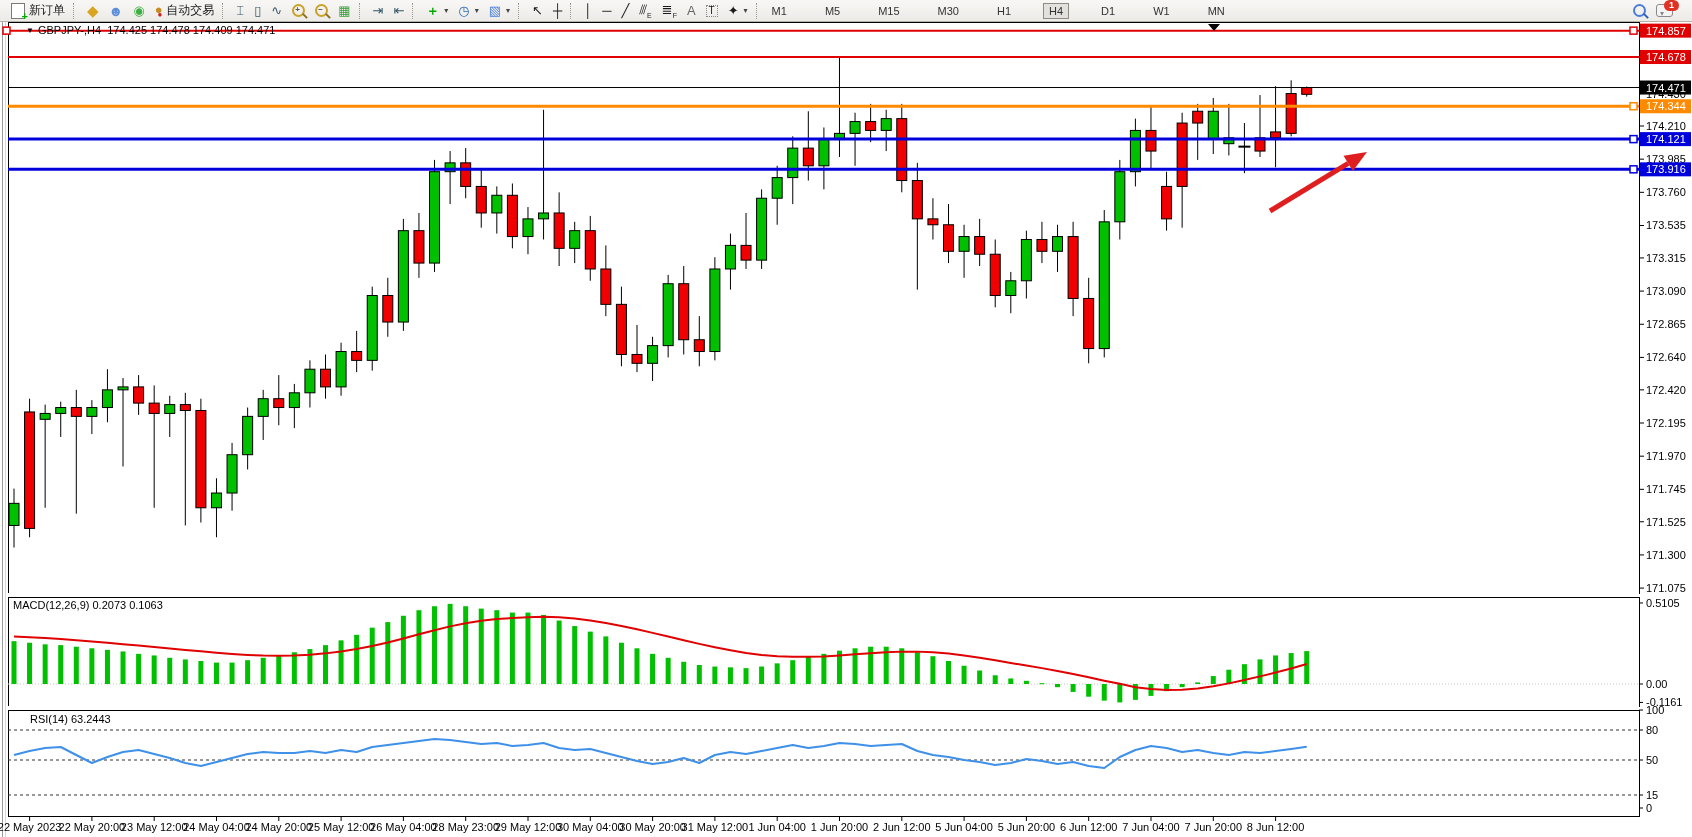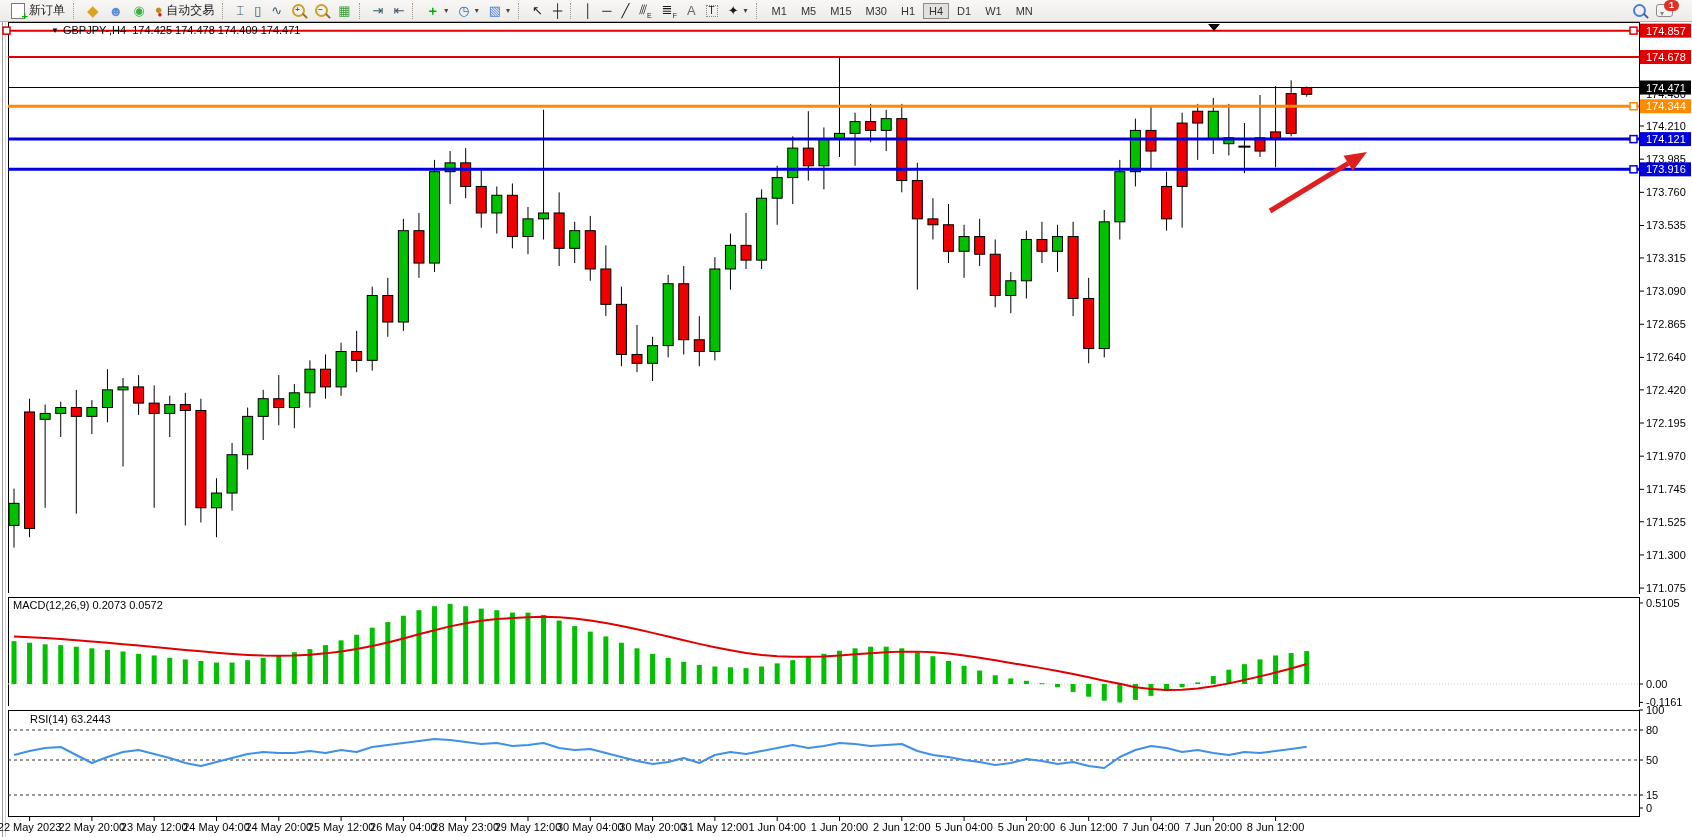--- a/index.html
+++ b/index.html
@@ -23,21 +23,21 @@
   .caret{font-size:8px;color:#444;margin-left:1px;}
   .tf{padding:1px 5px;font-size:11px;color:#333;border:1px solid transparent;margin:0 1px;}
   .tf.active{background:#e3e1dd;border:1px solid #8f8c86;}
   .chat{position:relative;width:15px;height:11px;border:1px solid #8a8a8a;border-radius:3px;background:#f4f4f4;display:inline-block;}
   .chat:after{content:"";position:absolute;left:3px;bottom:-4px;border:4px solid transparent;border-top-color:#8a8a8a;border-left-width:2px;border-right-width:2px;}
   .badge{position:absolute;top:-5px;right:-7px;min-width:11px;height:11px;border-radius:6px;background:#e03224;
     color:#fff;font-size:9px;font-weight:bold;text-align:center;line-height:11px;padding:0 2px;}
   .spacer{flex:1;}
   
   .ov{position:absolute;z-index:4;font-size:11px;color:#000;}
-  #chart-title{top:24px;left:26px;margin-left:25px;}
+  #chart-title{top:24px;left:26px;}
   #chart-title .tri{font-size:8px;margin-right:4px;vertical-align:1px;}
   #macd-label{top:599px;left:13px;}
   #rsi-label{top:713px;left:30px;}
   svg{position:absolute;top:0;left:0;z-index:1;}
   text{font-family:"Liberation Sans","DejaVu Sans",sans-serif;}
 </style>
 </head>
 <body>
 
 <div class="toolbar">
@@ -131,21 +131,21 @@
       <span class="glyph" style="color:#666;">A</span>
     </button>
   <button class="tb-btn">
       <span class="glyph" style="border:1px dotted #888;padding:0 2px;font-size:10px;">T</span>
     </button>
   <button class="tb-btn">
       <span class="glyph">✦</span>
       <span class="caret">▾</span>
     </button>
   <div class="tb-sep"></div>
-  <div id="tf-box" style="display:flex;align-items:flex-start;">
+  <div id="tf-box" style="display:flex;align-items:flex-start;gap:24px;">
       <span class="tf">M1</span>
       <span class="tf">M5</span>
       <span class="tf">M15</span>
       <span class="tf">M30</span>
       <span class="tf">H1</span>
       <span class="tf active">H4</span>
       <span class="tf">D1</span>
       <span class="tf">W1</span>
       <span class="tf">MN</span>
     </div>
@@ -157,21 +157,21 @@
     <span class="chat">
       <span class="badge">1</span>
     </span>
   </button>
 </div>
 
 <div class="ov" id="chart-title">
   <span class="tri">▼</span><b style="font-weight:normal;">GBPJPY-,H4</b>&nbsp;
   <span>174.425 174.478 174.409 174.471</span>
 </div>
-<div class="ov" id="macd-label">MACD(12,26,9) 0.2073 0.0572</div>
+<div class="ov" id="macd-label">MACD(12,26,9) 0.2073 0.1063</div>
 <div class="ov" id="rsi-label">RSI(14) 63.2443</div>
 
 <svg id="chart" width="1692" height="837" viewBox="0 0 1692 837">
     <line x1="2.5" y1="21" x2="2.5" y2="837" stroke="#9a9a9a"></line>
     <line x1="5.5" y1="21" x2="5.5" y2="837" stroke="#d8d8d8"></line>
     <rect x="8" y="22" width="1631" height="571" fill="none" stroke="#000" stroke-width="1" shape-rendering="crispEdges"></rect>
     <rect x="8" y="597" width="1631" height="109" fill="none" stroke="#000" stroke-width="1" shape-rendering="crispEdges"></rect>
     <rect x="8" y="710" width="1631" height="106" fill="none" stroke="#000" stroke-width="1" shape-rendering="crispEdges"></rect>
     <rect x="8" y="593" width="1631" height="4" fill="#ffffff"></rect>
     <rect x="8" y="706" width="1631" height="4" fill="#ffffff"></rect>

